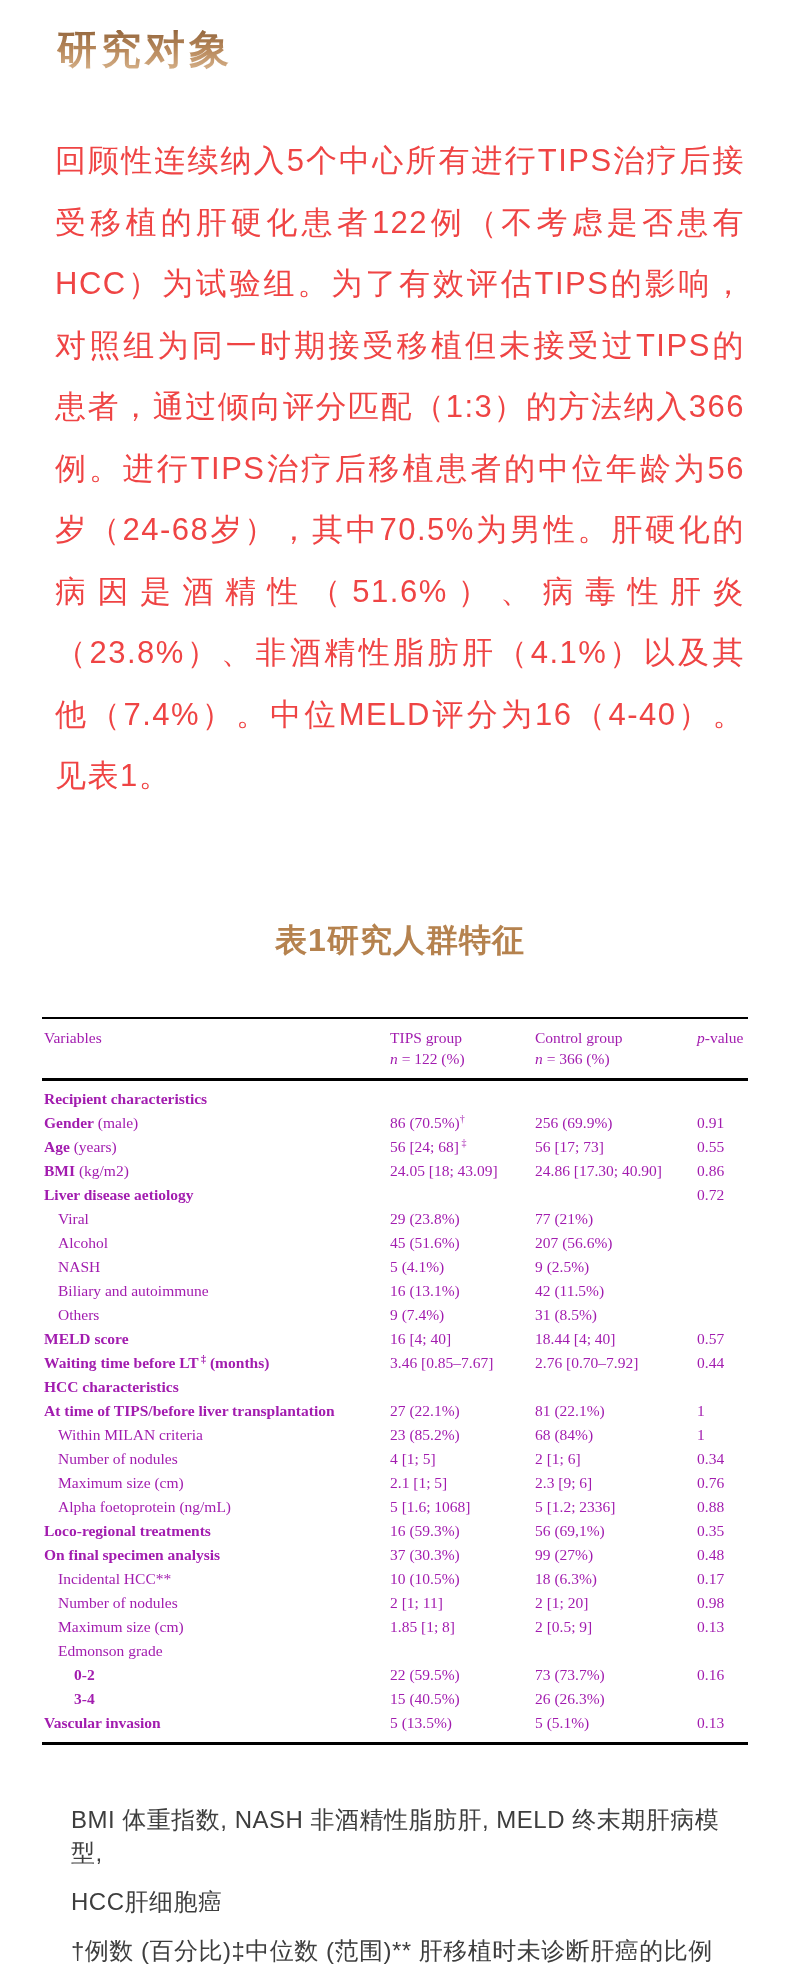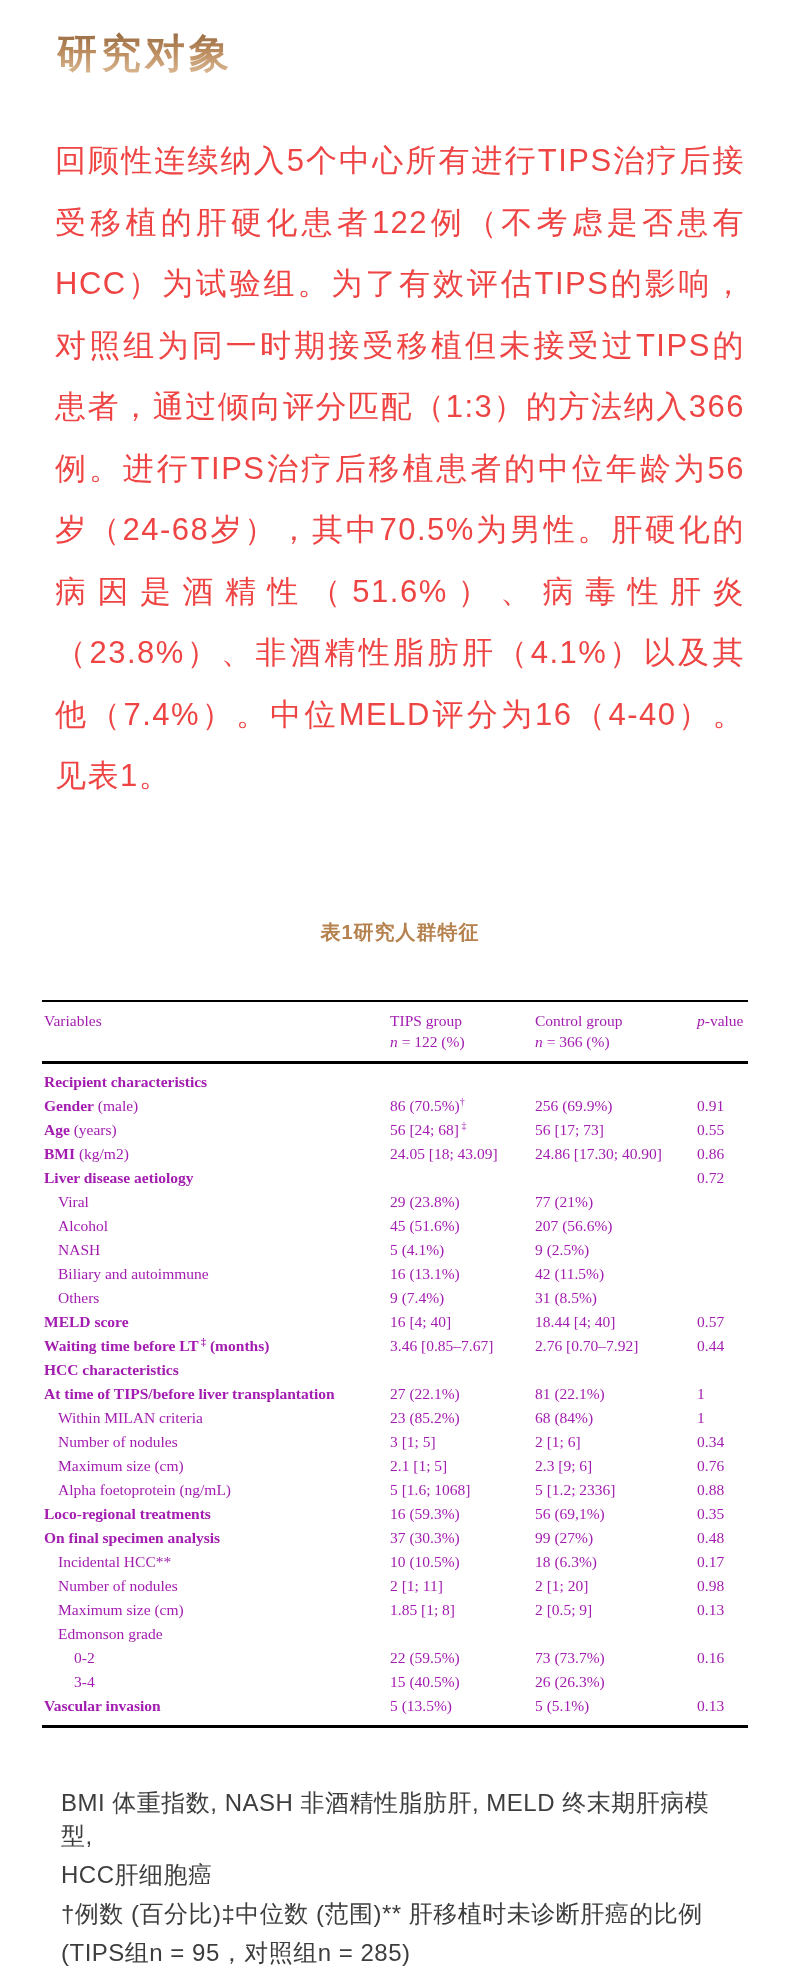--- a/index.html
+++ b/index.html
@@ -3,21 +3,21 @@
 <meta charset="utf-8">
 <style>
   html,body { margin:0; padding:0; background:#ffffff; }
   body { width:800px; font-family:"Liberation Sans", sans-serif; }
   .page { padding:26px 55px 45px 55px; }
 
   
   .sec-title {
     display:inline-block;
     margin:4px 0 0 2px;
-    font-family:Liberation Sans, sans-serif;
+    font-family:Liberation Mono, monospace;
     font-weight:bold;
     font-size:40px;
     line-height:46px;
     letter-spacing:4px;
     background:linear-gradient(180deg,#95683f 0%,#b98a5d 45%,#ddbb95 100%);
     -webkit-background-clip:text;
     background-clip:text;
     color:transparent;
   }
 
@@ -30,21 +30,21 @@
     color:#ef4444;
     text-align:justify;
     text-justify:inter-ideograph;
     text-align-last:left;
   }
 
   
   .table-title {
     margin:112px 0 16px 0;
     text-align:center;
-    font-size:20px;
+    font-size:32px;
     font-weight:700;
     letter-spacing:1px;
     color:#b5824e;
   }
 
   
   .ttable {
     margin:54px 0 0 -13px;
     width:706px;
     font-family:"Liberation Serif","DejaVu Serif",serif;
@@ -67,33 +67,33 @@
     display:grid;
     grid-template-columns:346px 145px 162px 1fr;
     height:24px;
     align-items:center;
     line-height:23px;
     white-space:nowrap;
   }
   .cell { padding-left:2px; overflow:visible; }
   .lbl-b { font-weight:bold; }
   .ind1 { padding-left:16px; }
-  .ind2 { padding-left:32px; }
+  .ind2 { padding-left:32px;font-weight:bold; }
   sup.mk { font-size:10px; line-height:0; vertical-align:super; }
   .it { font-style:italic; }
 
   
   .fnotes {
     margin:58px 0 0 0;
     font-size:24px;
     line-height:33px;
     letter-spacing:0.5px;
     color:#3d3d3d;
   }
-  .fnotes .fline { margin:6px; }
+  .fnotes .fline { margin:16px; }
 </style>
 </head>
 <body>
 
 <main class="page">
 
   <h1 class="sec-title">研究对象</h1>
 
   <p class="para">回顾性连续纳入5个中心所有进行TIPS治疗后接受移植的肝硬化患者122例（不考虑是否患有HCC）为试验组。为了有效评估TIPS的影响，对照组为同一时期接受移植但未接受过TIPS的患者，通过倾向评分匹配（1:3）的方法纳入366例。进行TIPS治疗后移植患者的中位年龄为56岁（24-68岁），其中70.5%为男性。肝硬化的病因是酒精性（51.6%）、病毒性肝炎（23.8%）、非酒精性脂肪肝（4.1%）以及其他（7.4%）。中位MELD评分为16（4-40）。见表1。</p>
 
@@ -198,21 +198,21 @@
           <div class="cell">1</div>
         </div>
         <div class="trow">
           <div class="cell ind1"><span>Within MILAN criteria</span></div>
           <div class="cell">23 (85.2%)</div>
           <div class="cell">68 (84%)</div>
           <div class="cell">1</div>
         </div>
         <div class="trow">
           <div class="cell ind1"><span>Number of nodules</span></div>
-          <div class="cell">3 [1; 5]</div>
+          <div class="cell">4 [1; 5]</div>
           <div class="cell">2 [1; 6]</div>
           <div class="cell">0.34</div>
         </div>
         <div class="trow">
           <div class="cell ind1"><span>Maximum size (cm)</span></div>
           <div class="cell">2.1 [1; 5]</div>
           <div class="cell">2.3 [9; 6]</div>
           <div class="cell">0.76</div>
         </div>
         <div class="trow">

